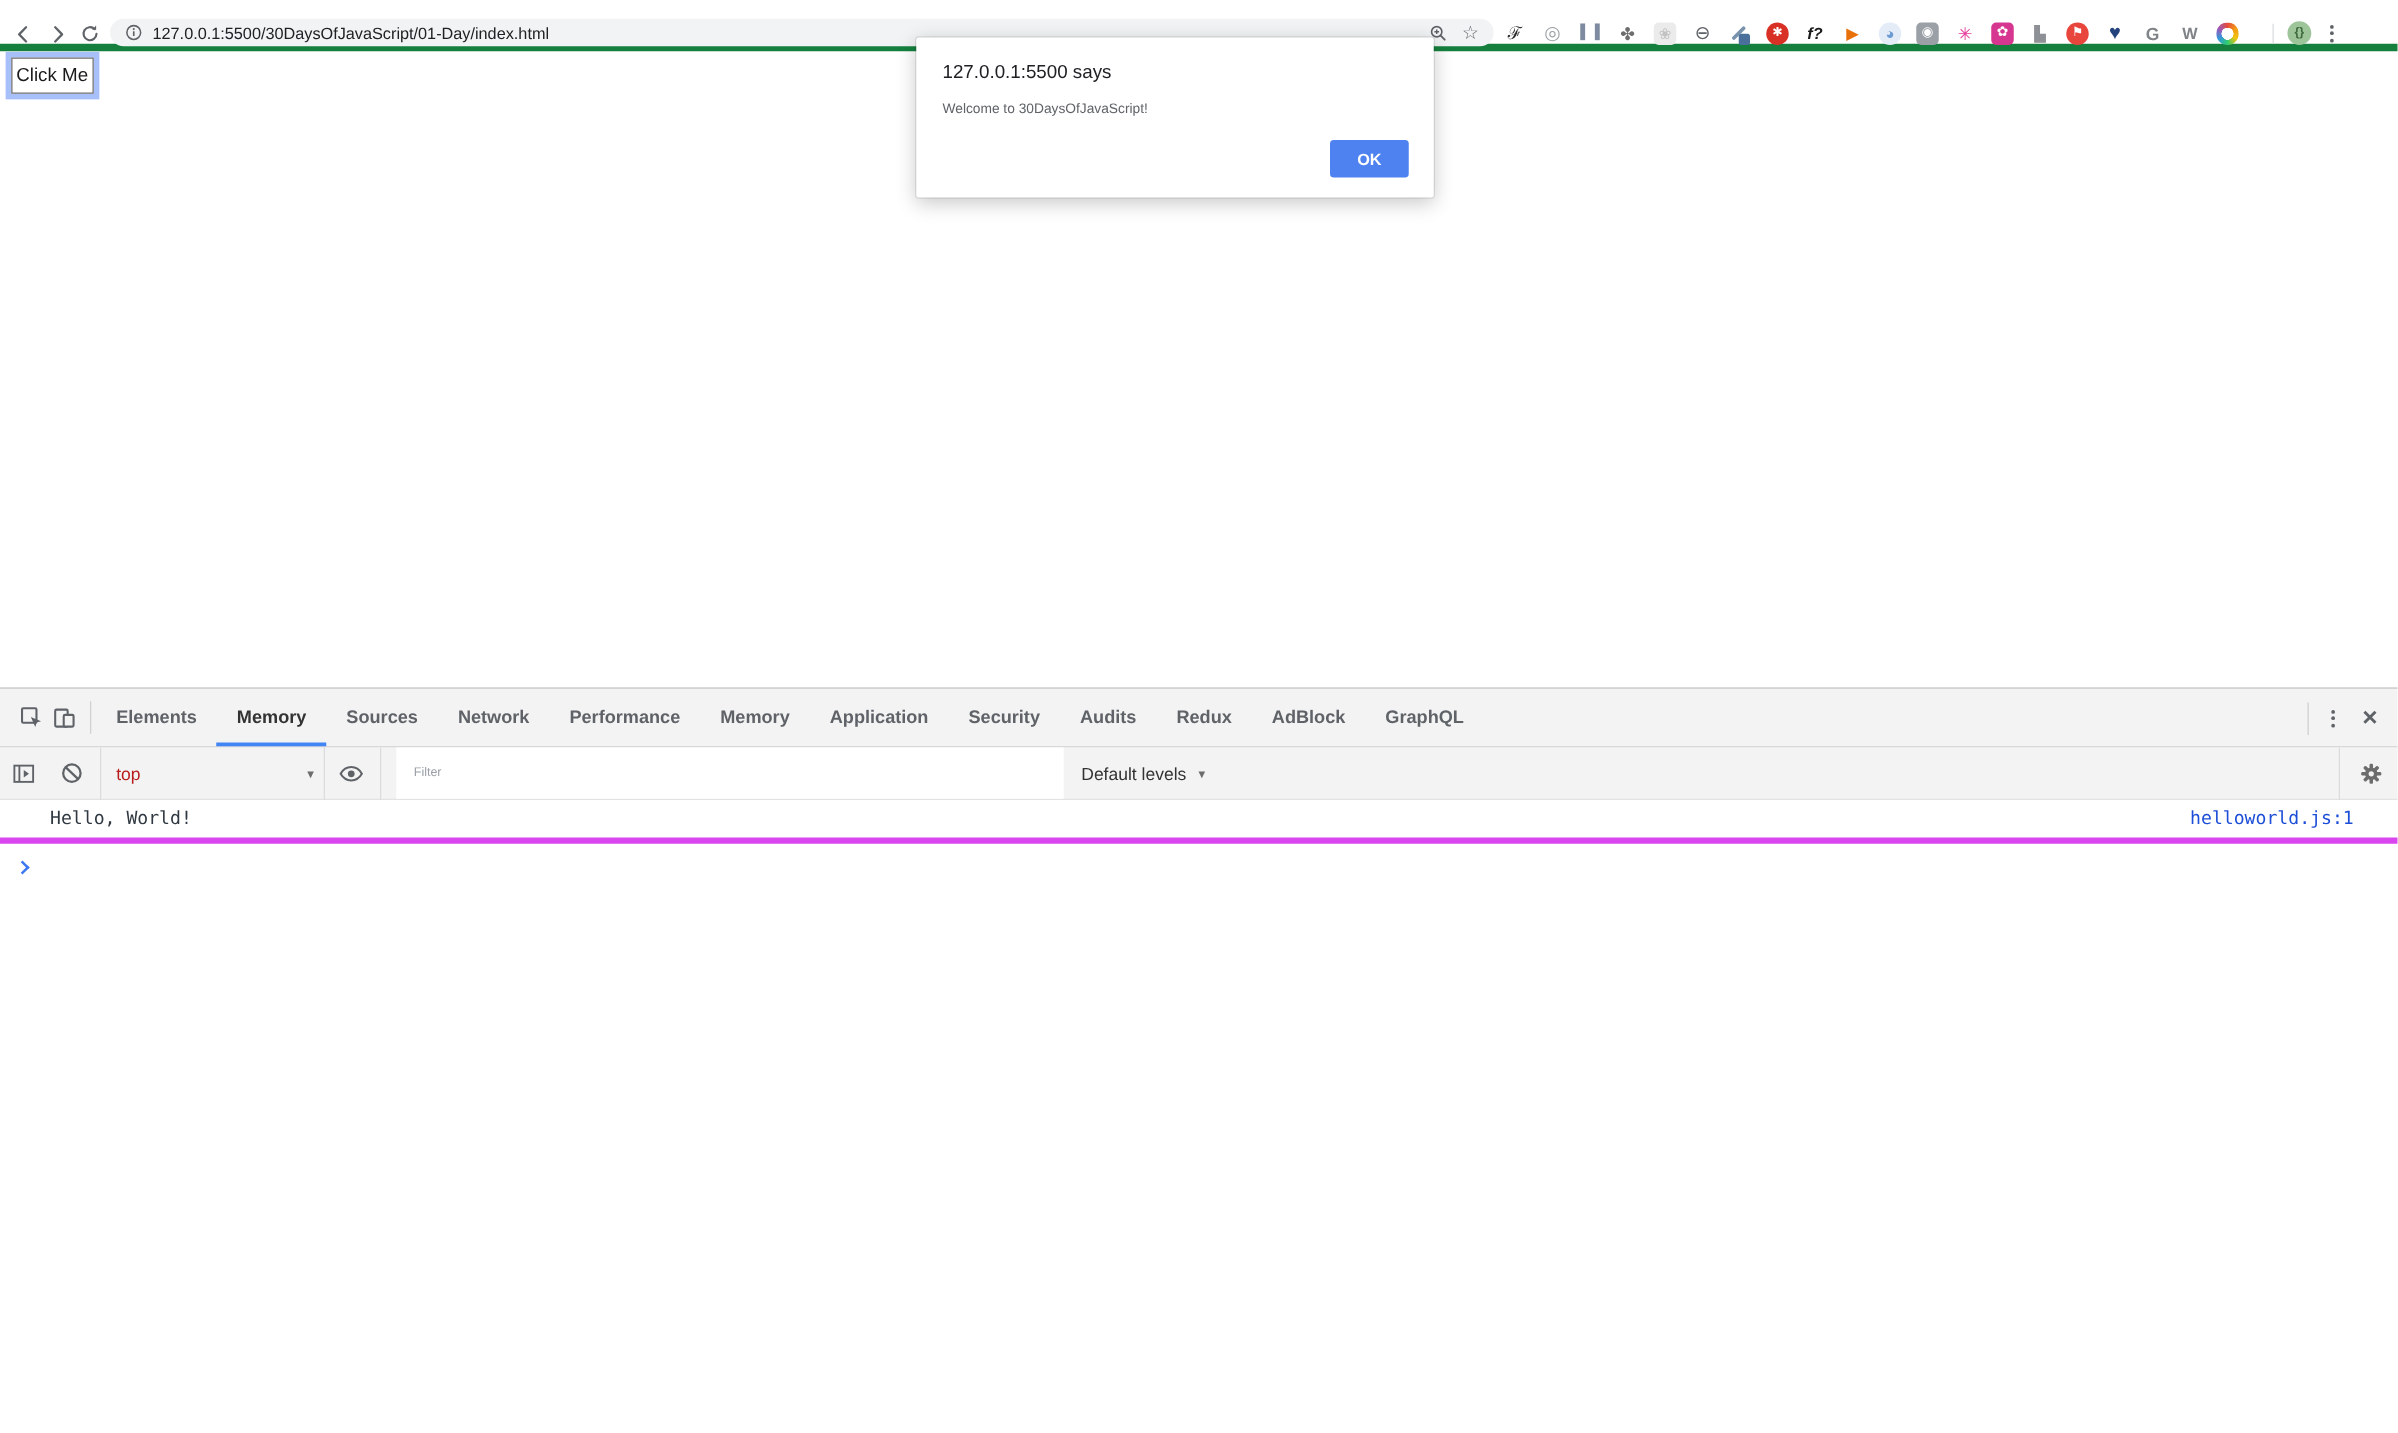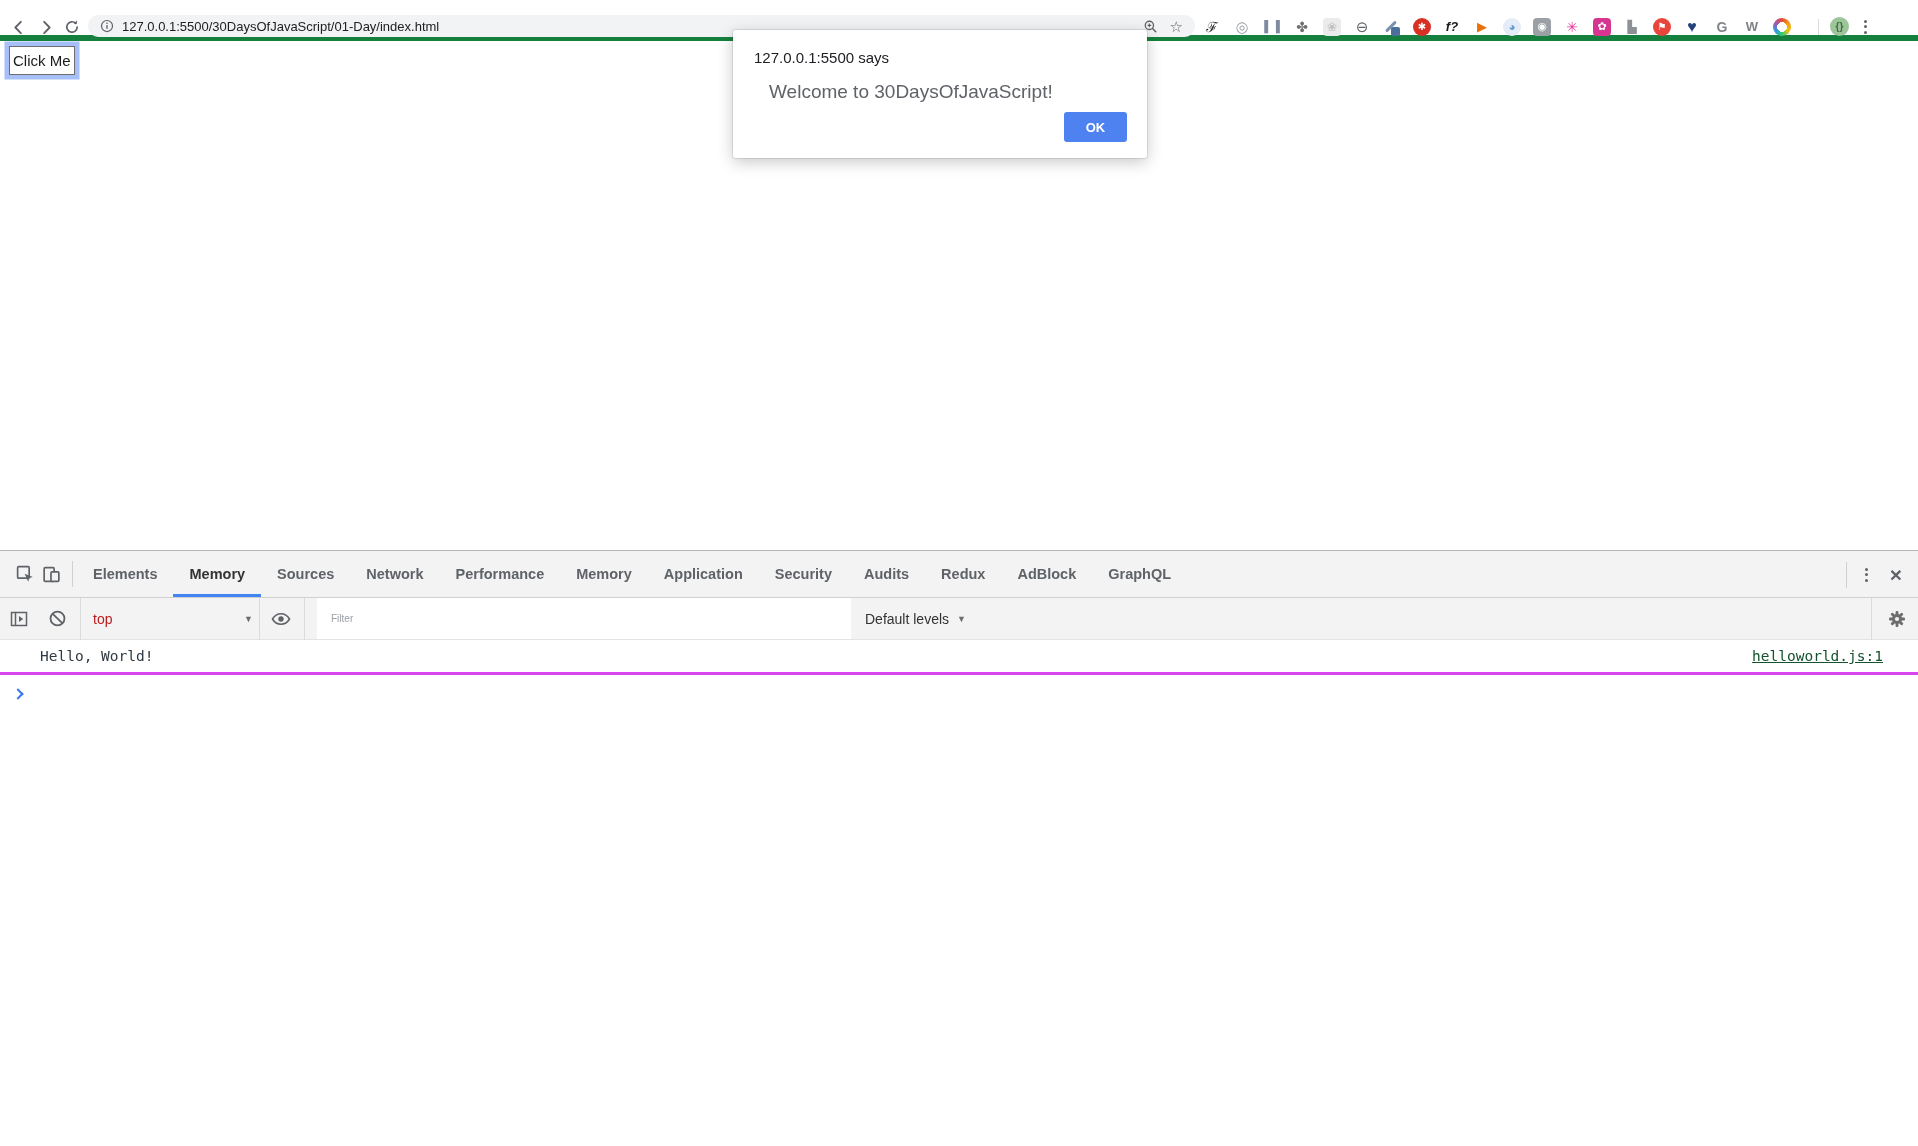--- a/index.html
+++ b/index.html
@@ -34,21 +34,21 @@
 
   
   .clickme{position:absolute;left:9px;top:46px;height:29px;padding:0 3px;background:#fff;
     border:1.5px solid #6e6e6e;border-radius:0;font-size:15px;color:#1a1a1a;
     font-family:"Liberation Sans",sans-serif;box-shadow:0 0 0 4.5px rgba(96,140,245,.55);cursor:pointer;}
 
   
   .alert{position:absolute;left:733px;top:30px;width:414px;height:128px;background:#fff;border-radius:2px;
     box-shadow:0 0 0 1px rgba(0,0,0,.09),0 4px 16px rgba(0,0,0,.22);}
   .alert-title{margin:19px 24px 0 21px;font-size:15px;color:#202124;}
-  .alert-msg{margin:15px 24px 0 36px;font-size:19px;color:#5f6368;}
+  .alert-msg{margin:15px 24px 0 21px;font-size:11px;color:#5f6368;}
   .alert-ok{position:absolute;right:20px;bottom:16px;width:63px;height:30px;background:#4d82f0;
     border:none;border-radius:3px;color:#fff;font-weight:bold;font-size:13px;
     font-family:"Liberation Sans",sans-serif;cursor:pointer;}
 
   
   .devtools{position:absolute;left:0;top:550px;width:1918px;height:596px;background:#fff;
     border-top:1px solid #b6b6b6;}
   .dt-tabbar{height:47px;background:#f3f3f3;border-bottom:1px solid #d0d0d0;
     display:flex;align-items:center;position:relative;font-weight:bold;}
   .dt-icon{width:26px;height:26px;display:flex;align-items:center;justify-content:center;cursor:pointer;}
@@ -67,24 +67,24 @@
   .caret{font-size:9px;color:#6d6d6d;margin-left:auto;padding-right:6px;}
   .filter-region{margin-left:12px;width:534px;height:100%;background:#fff;display:flex;align-items:center;}
   .filter-input{border:none;outline:none;width:100%;height:100%;font-size:10px;color:#333;
     padding:0 0 0 14px;font-family:Liberation Sans, sans-serif;background:transparent;}
   .filter-input::placeholder{color:#9aa0a6;}
   .levels{display:flex;align-items:center;margin-left:14px;cursor:pointer;}
   .levels-label{font-size:14px;color:#333;}
   .levels .caret{margin-left:8px;}
   .dt-toolbar-right{position:absolute;right:8px;top:0;height:42px;display:flex;align-items:center;gap:12px;}
 
-  .con-row{height:35px;border-bottom:3px solid #d946ef;display:flex;align-items:center;
+  .con-row{height:35px;border-bottom:5px solid #d946ef;display:flex;align-items:center;
     font-family:"DejaVu Sans Mono","Liberation Mono",monospace;font-size:14.5px;color:#303942;
     padding:0 35px 0 40px;text-align:center;}
-  .con-src{margin-left:auto;color:#14532d;text-decoration:underline;cursor:pointer;}
+  .con-src{margin-left:auto;color:#1d4ed8;cursor:pointer;}
   .con-prompt{height:36px;display:flex;align-items:center;padding-left:14px;}
   .chev{width:8px;height:8px;border-top:2.5px solid #3b78f1;border-right:2.5px solid #3b78f1;
     transform:rotate(45deg);margin-top:1px;}
 </style>
 </head>
 <body>
 
 <div class="toolbar">
   <div class="navbtn" style="left:6px">
     <svg width="17" height="17" viewBox="0 0 16 16">

